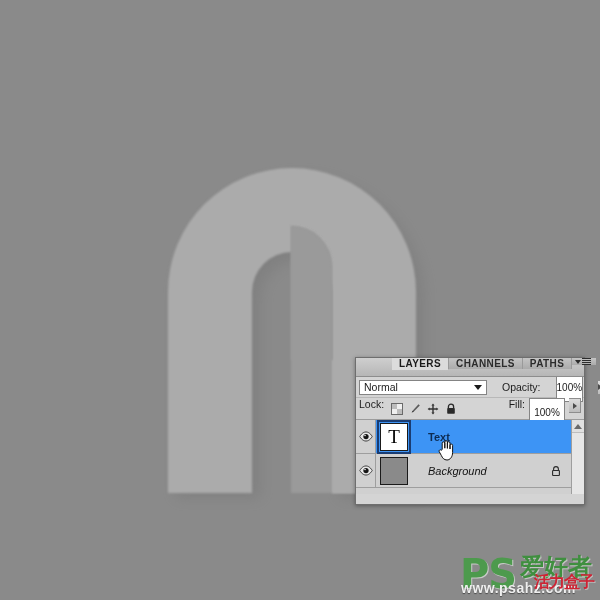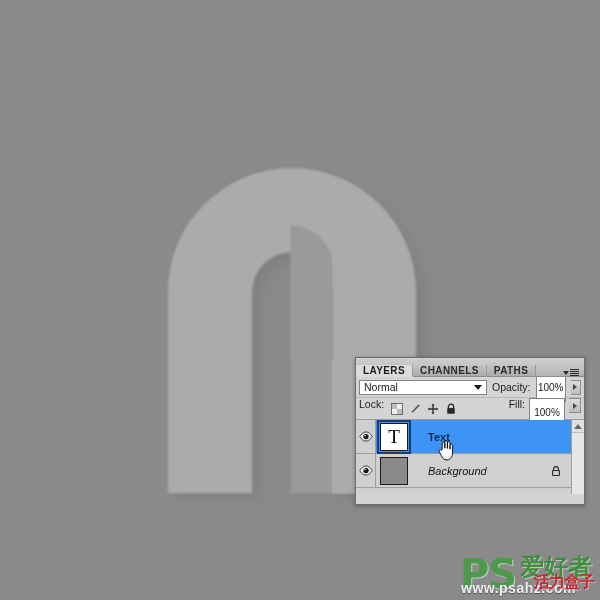--- a/index.html
+++ b/index.html
@@ -26,22 +26,23 @@
     box-shadow:0 1px 4px rgba(0,0,0,.35);
     font-size:11px;color:#1a1a1a;
     box-sizing:border-box;
   }
 
   
   .tabstrip{
     height:18px;
     background:linear-gradient(#cfcfcf,#b6b6b6);
     border-bottom:1px solid #8d8d8d;
-    display:flex;align-items:flex-end;
+    display:flex;align-items:flex-start;
     position:relative;
+    padding-left:36px;
   }
   .tab{
     display:flex;align-items:center;
     padding:0 7px;
     font-size:10px;font-weight:bold;letter-spacing:.4px;
     color:#2b2b2b;
     border-right:1px solid #9a9a9a;
     background:linear-gradient(#c4c4c4,#ababab);
     cursor:default;
   }
@@ -61,21 +62,21 @@
     width:0;height:0;
     border-left:3px solid transparent;border-right:3px solid transparent;
     border-top:4px solid #2b2b2b;
   }
   .pm-lines{display:flex;flex-direction:column;gap:1px;}
   .pm-lines i{display:block;width:9px;height:1px;background:#2b2b2b;}
 
   
   .blend-row{
     height:20px;display:flex;align-items:center;
-    padding:0 3px;gap:5px;
+    padding:0 3px;gap:15px;
     background:#d4d4d4;
     border-bottom:1px solid #b8b8b8;
   }
   .combo{
     flex:0 0 128px;height:15px;
     background:#fff;border:1px solid #848484;
     display:flex;align-items:center;
     padding-left:4px;font-size:10.5px;
     position:relative;box-sizing:border-box;
   }

